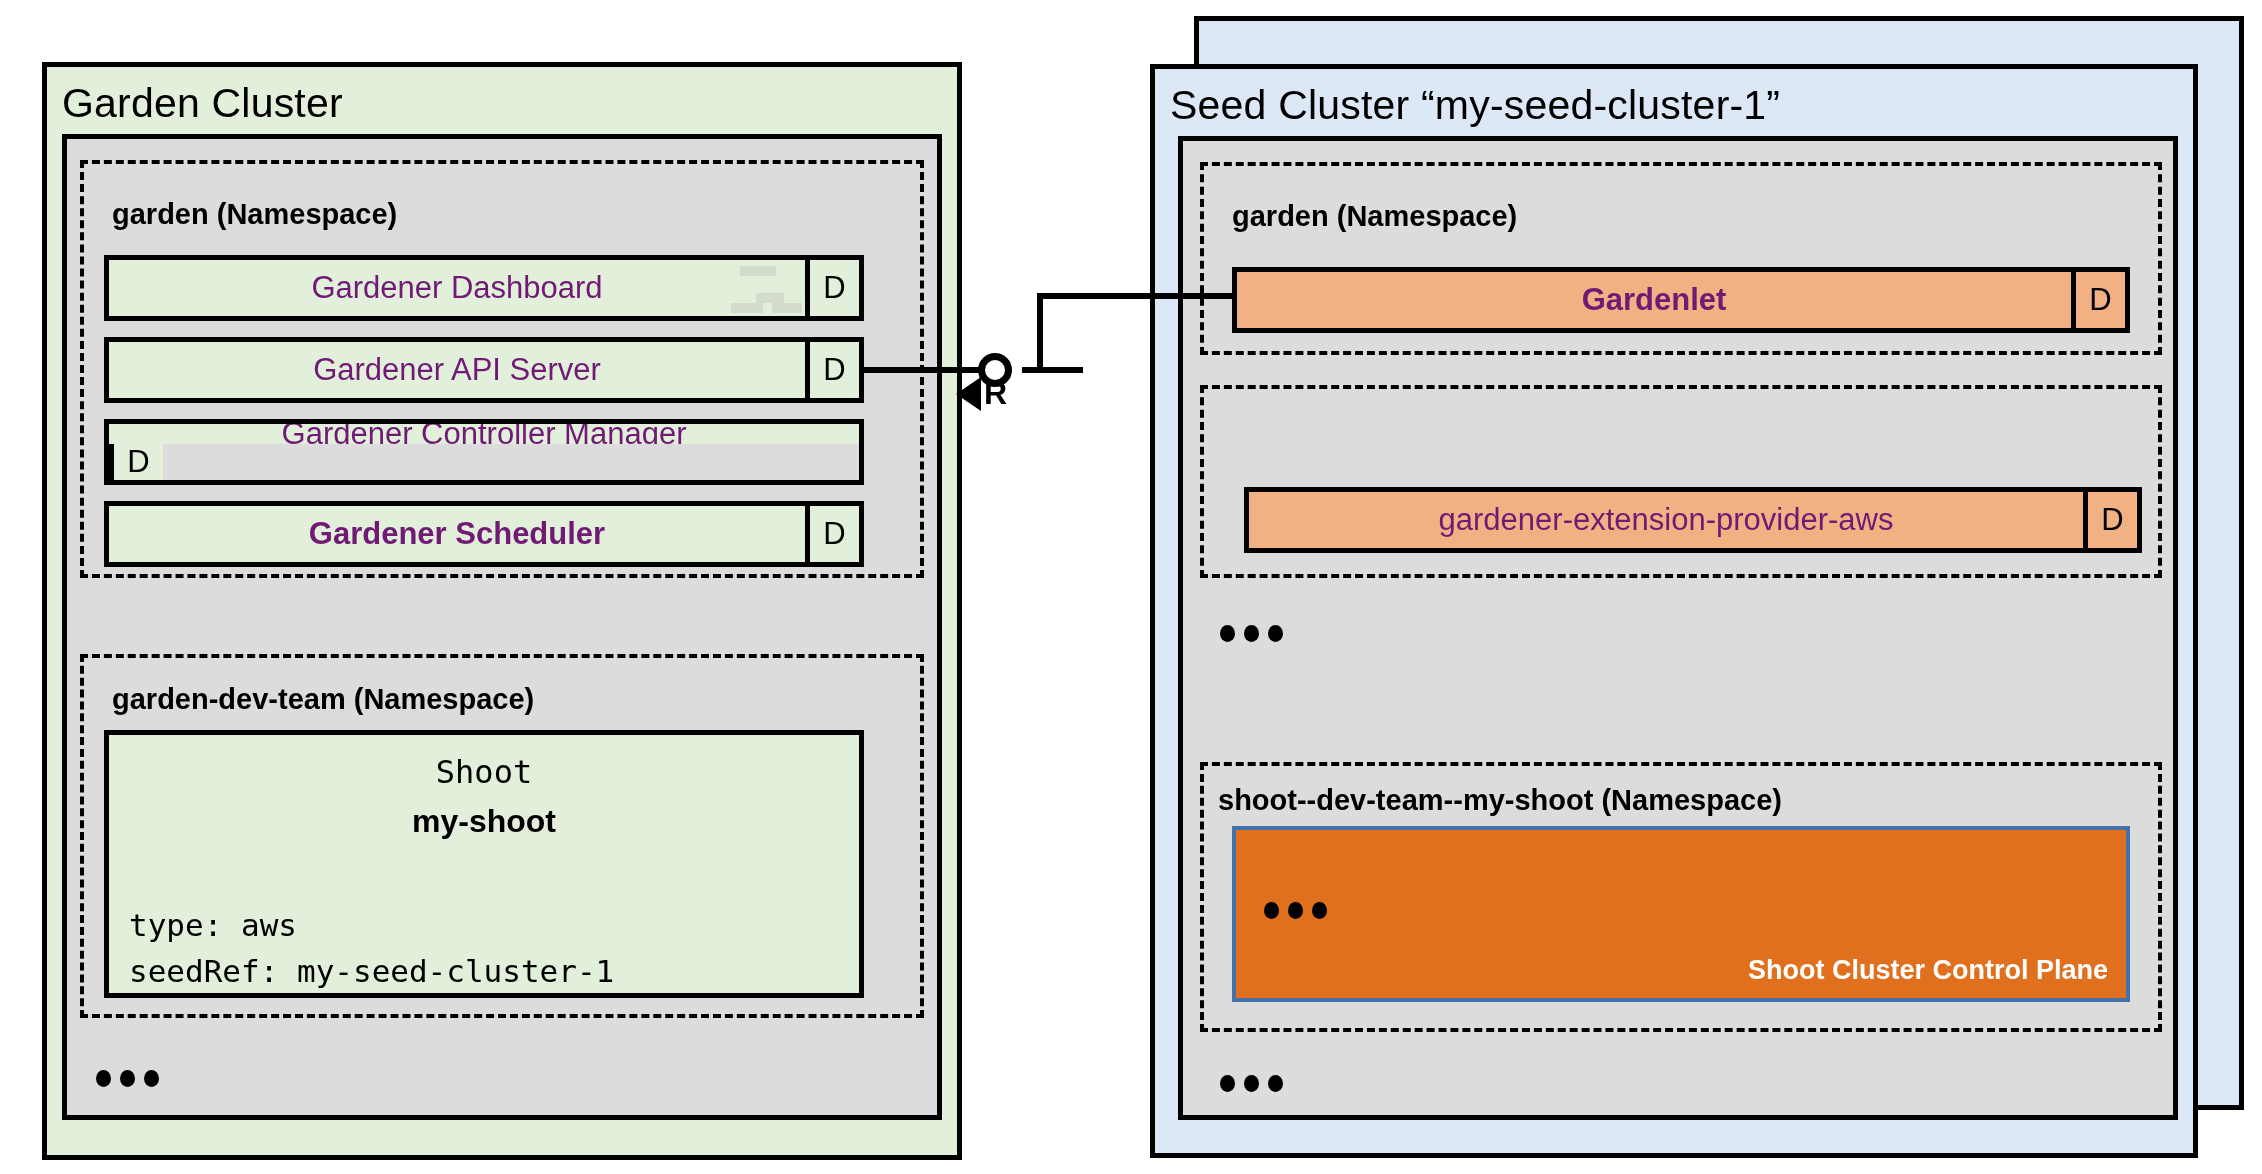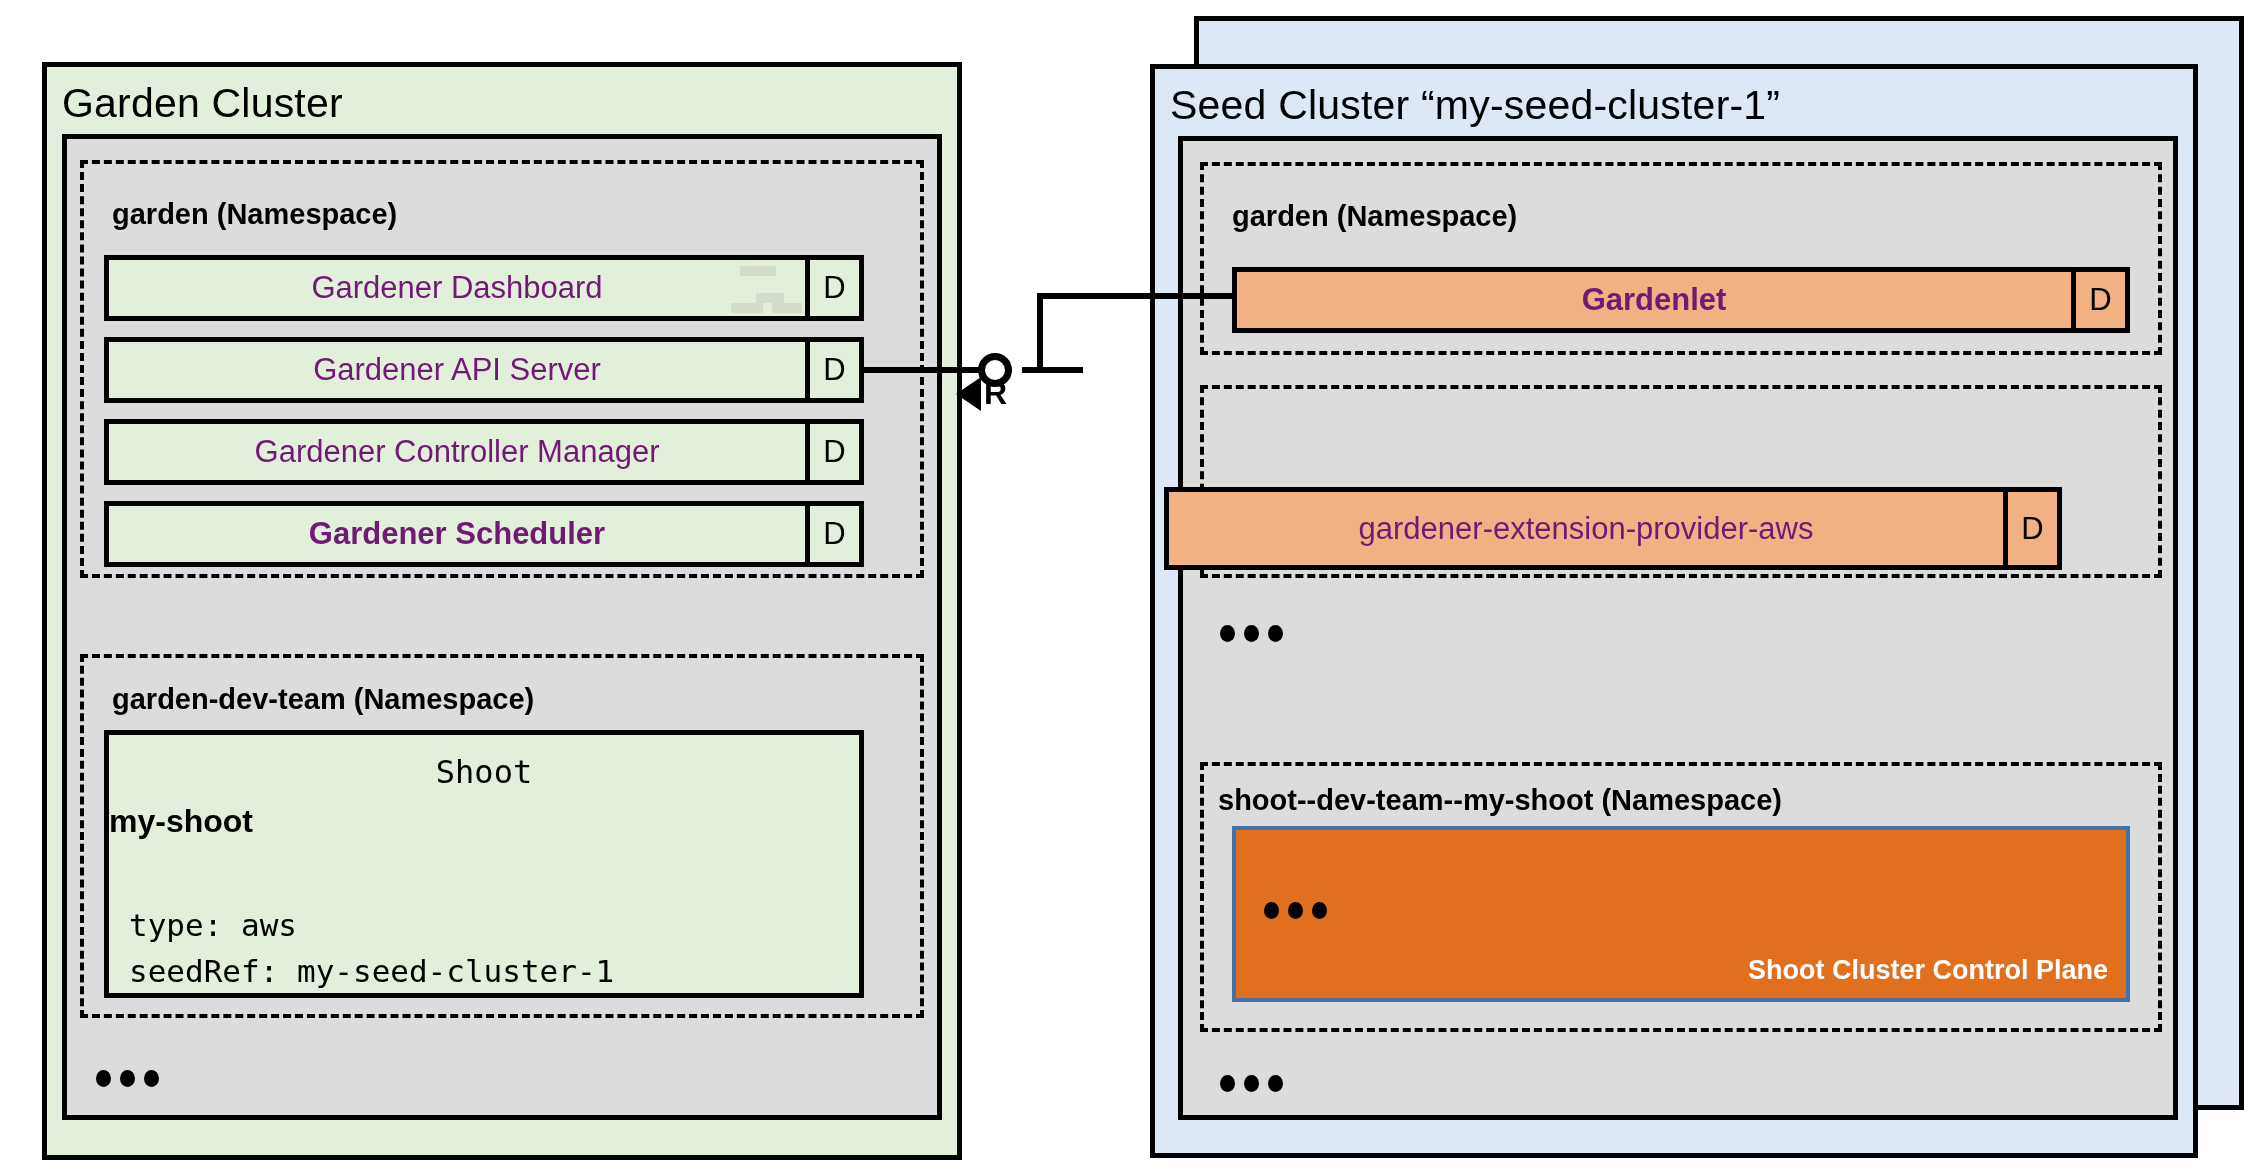--- a/index.html
+++ b/index.html
@@ -94,21 +94,21 @@
     position: absolute;
     left: 0; right: 0;
     text-align: center;
     font-family: "DejaVu Sans Mono", "Liberation Mono", monospace;
     font-size: 32px;
     color: #000000;
   }
   .shoot-name {
     position: absolute;
     left: 0; right: 0;
-    text-align: left;
+    text-align: center;
     font-size: 32px;
     font-weight: 700;
     color: #000000;
   }
   .shoot-spec {
     position: absolute;
     font-family: "DejaVu Sans Mono", "Liberation Mono", monospace;
     font-size: 31px;
     line-height: 46px;
     color: #000000;
@@ -200,21 +200,21 @@
   <div class="artifact" style="left:740px; top:266px; width:36px; height:10px;"></div>
   <div class="artifact" style="left:756px; top:293px; width:28px; height:10px;"></div>
   <div class="artifact" style="left:731px; top:303px; width:32px; height:10px;"></div>
   <div class="artifact" style="left:772px; top:303px; width:30px; height:10px;"></div>
 
   <div class="wl green" style="left:104px; top:337px; width:760px; height:66px;">
     <div class="wl-body">Gardener API Server</div>
     <div class="wl-badge">D</div>
   </div>
 
-  <div class="wl green" style="left:104px; top:419px; width:760px; height:66px;">
+  <div class="wl green" style="left:104px; top:419px; width:760px; height:66px;flex-direction:column;">
     <div class="wl-body">Gardener Controller Manager</div>
     <div class="wl-badge">D</div>
   </div>
 
   <div class="wl green" style="left:104px; top:501px; width:760px; height:66px;">
     <div class="wl-body bold">Gardener Scheduler</div>
     <div class="wl-badge">D</div>
   </div>
 
   <div class="ns" style="left:80px; top:654px; width:844px; height:364px;"></div>
@@ -243,21 +243,21 @@
   <div class="ns" style="left:1200px; top:162px; width:962px; height:193px;"></div>
   <div class="ns-title" style="left:1232px; top:200px;">garden (Namespace)</div>
 
   <div class="wl orange" style="left:1232px; top:267px; width:898px; height:66px;">
     <div class="wl-body bold">Gardenlet</div>
     <div class="wl-badge">D</div>
   </div>
 
   <div class="ns" style="left:1200px; top:385px; width:962px; height:193px;"></div>
 
-  <div class="wl orange" style="left:1164px; top:487px; width:898px; height:83px;">
+  <div class="wl orange" style="left:1244px; top:487px; width:898px; height:66px;">
     <div class="wl-body">gardener-extension-provider-aws</div>
     <div class="wl-badge">D</div>
   </div>
 
   <div class="dots" style="left:1220px; top:625px;">
     <i></i>
       <i></i>
       <i></i>
   </div>
 

